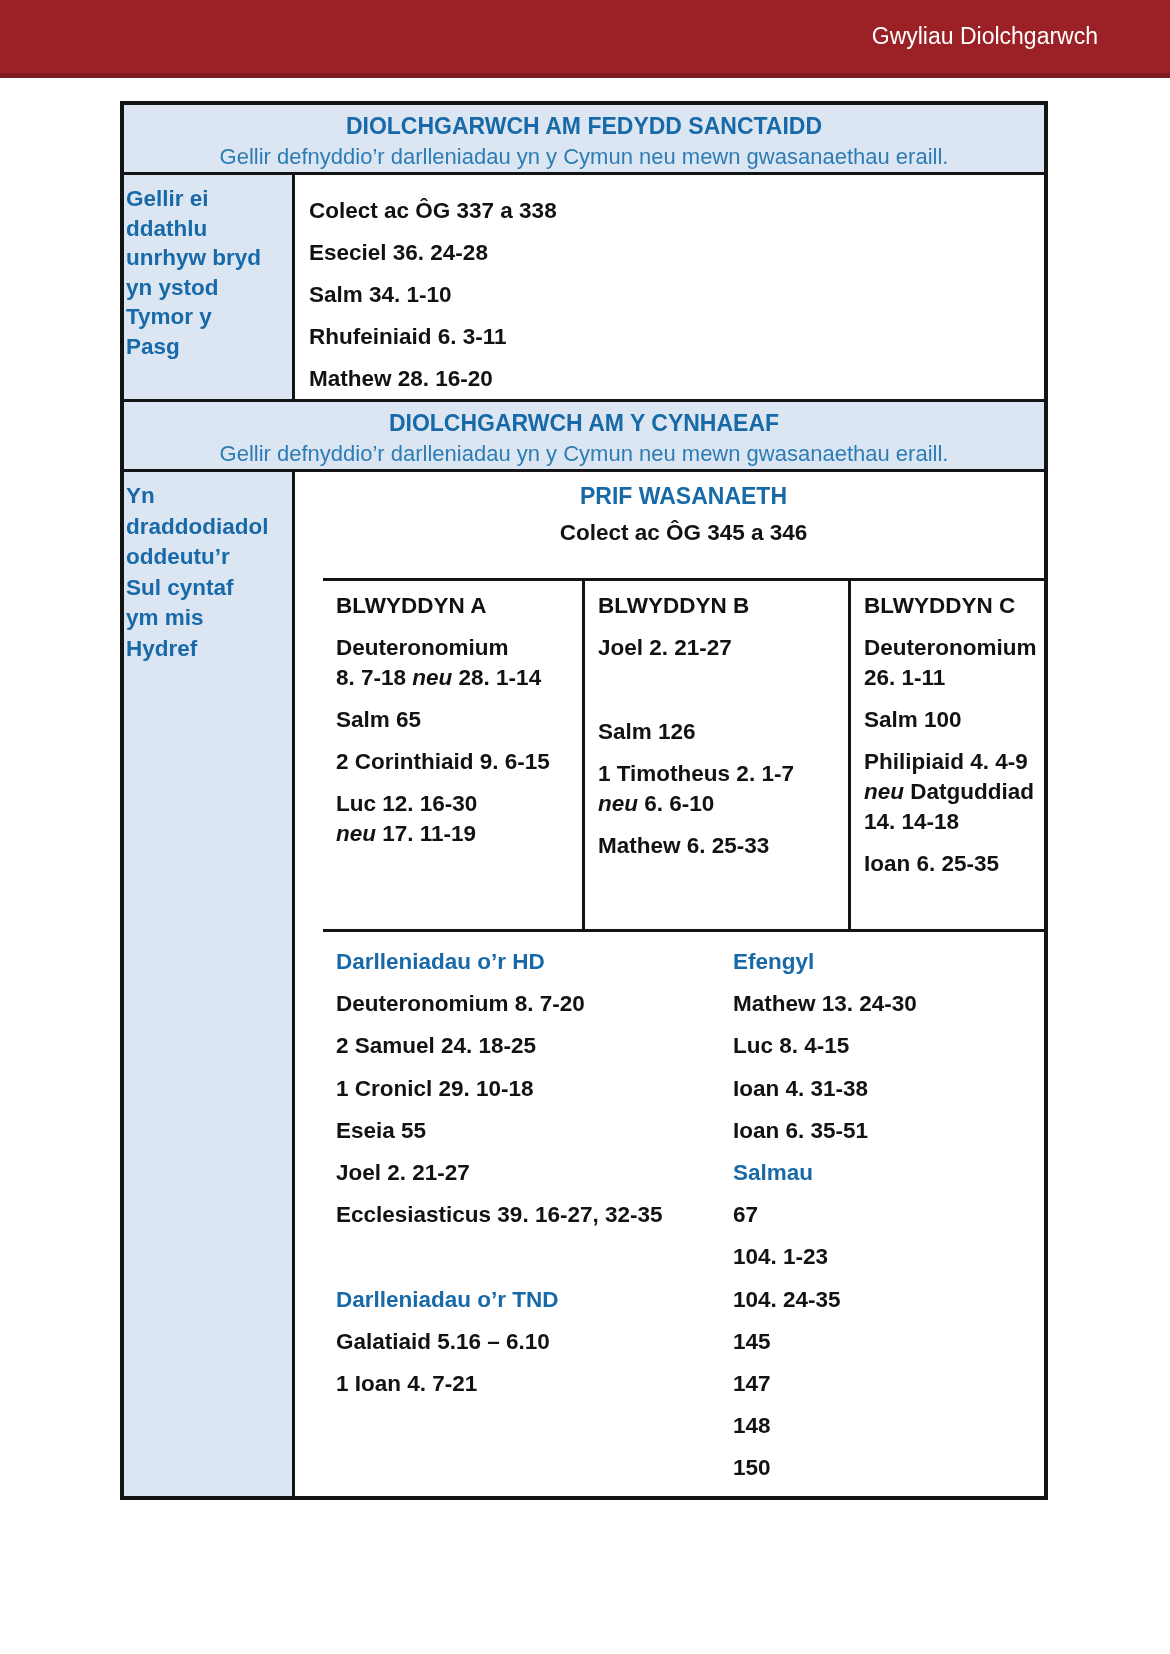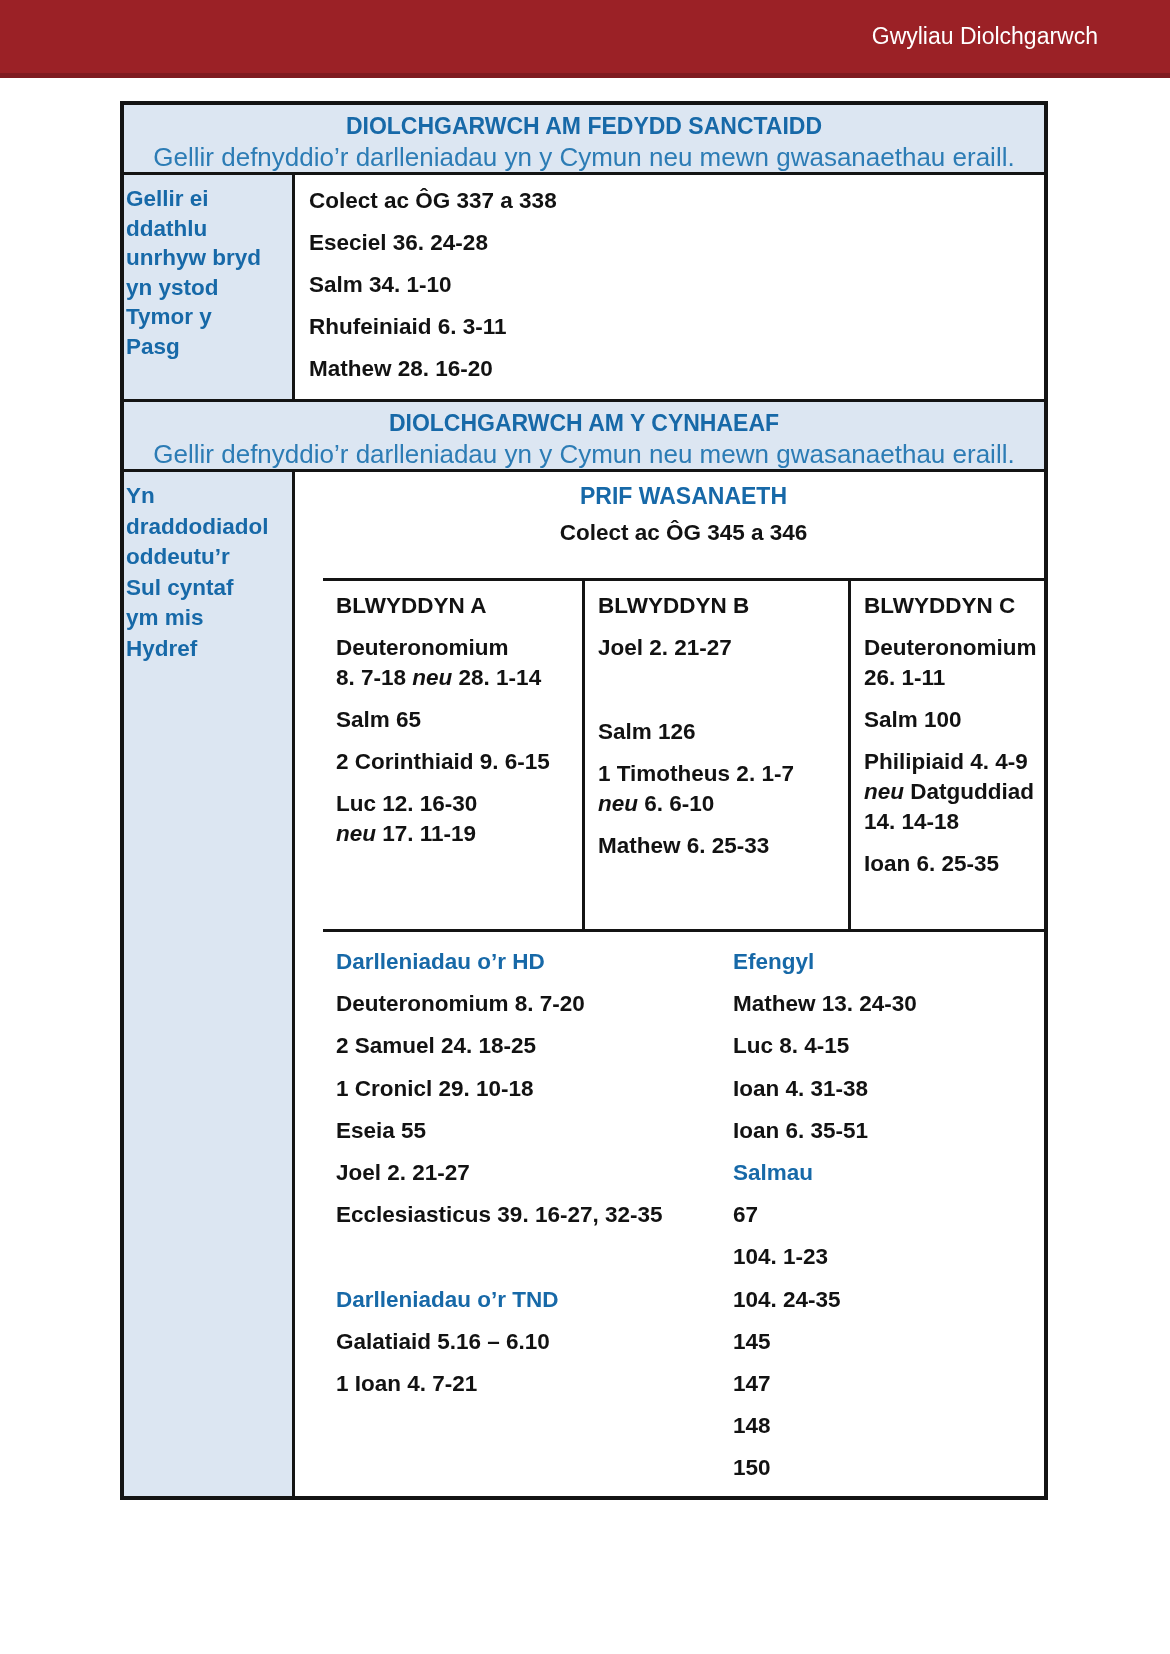--- a/index.html
+++ b/index.html
@@ -20,28 +20,28 @@
   .pageno{color:#fff;font-size:24px;margin-right:126px;}
 
   
   .doc-table{position:absolute;left:120px;top:101px;width:928px;height:1399px;box-sizing:border-box;
           border:4px solid var(--line_black);background:#fff;font-weight:bold;font-size:22.5px;}
 
   .thead{background:var(--panel_blue);text-align:center;box-sizing:border-box;
          border-bottom:3px solid var(--line_black);height:70px;padding-top:5px;}
   .thead.mid{border-top:3px solid var(--line_black);height:73px;}
   .thead .t{color:var(--heading_blue);font-size:23px;font-weight:bold;line-height:32px;}
-  .thead .s{color:var(--subtitle_blue);font-size:26px;font-weight:normal;line-height:30px;}
+  .thead .s{color:var(--subtitle_blue);font-size:22px;font-weight:normal;line-height:30px;}
 
   .row1{display:flex;height:224px;box-sizing:border-box;}
   .side{flex:0 0 171px;width:171px;box-sizing:border-box;border-right:3px solid var(--line_black);
         background:var(--panel_blue);color:var(--heading_blue);font-weight:bold;font-size:22.5px;
         line-height:29.5px;padding:9px 6px 0 2px;white-space:pre-line;}
   .side.tall{line-height:30.5px;}
-  .readings{flex:1;padding:11px 0 0 14px;}
+  .readings{flex:1;padding:21px 0 0 14px;}
   .para{margin:0 0 12px;line-height:30px;white-space:pre-line;}
   .para.blank{height:30px;}
   .para em{font-style:italic;}
 
   .section2{display:flex;height:1024px;box-sizing:border-box;gap:28px;}
   .main{flex:1;display:flex;flex-direction:column;min-width:0;}
   .prif{height:106px;box-sizing:border-box;text-align:center;padding-top:7px;}
   .prif .h{color:var(--heading_blue);font-size:23px;line-height:34px;}
   .prif .c{font-size:22.5px;line-height:40px;}
 

